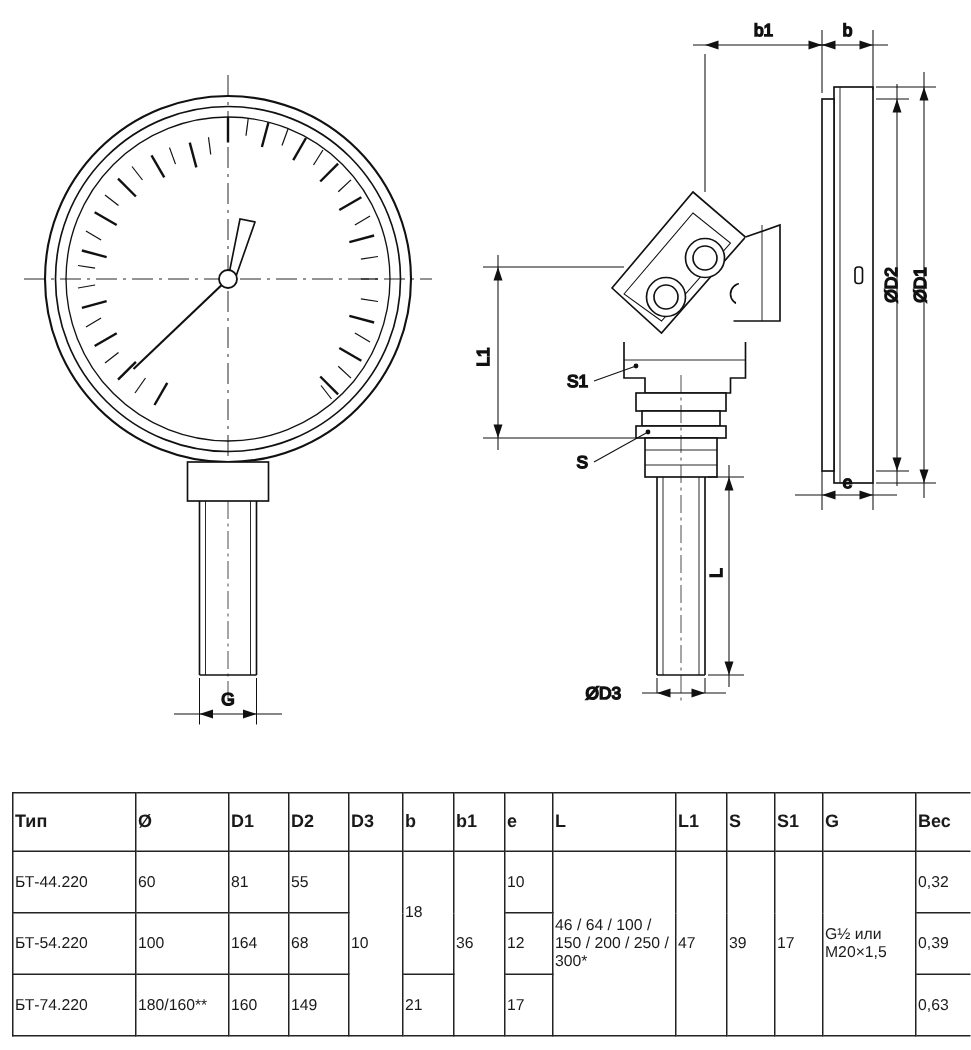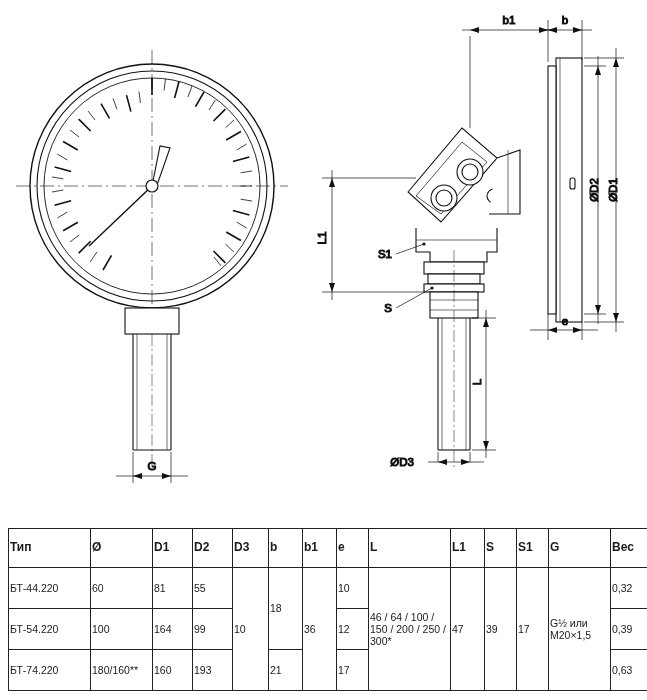--- a/index.html
+++ b/index.html
@@ -329,29 +329,29 @@
           <td rowspan="3">47</td>
           <td rowspan="3">39</td>
           <td rowspan="3">17</td>
           <td rowspan="3">G½ или M20×1,5</td>
           <td>0,32</td>
         </tr>
         <tr>
           <td class="first-col">БТ-54.220</td>
           <td>100</td>
           <td>164</td>
-          <td>99</td>
+          <td>68</td>
           <td>12</td>
           <td>0,39</td>
         </tr>
         <tr>
           <td class="first-col">БТ-74.220</td>
           <td>180/160**</td>
           <td>160</td>
-          <td>193</td>
+          <td>149</td>
           <td>21</td>
           <td>17</td>
           <td>0,63</td>
         </tr>
       </tbody>
     </table>
   </div>
 
 </div>
 

